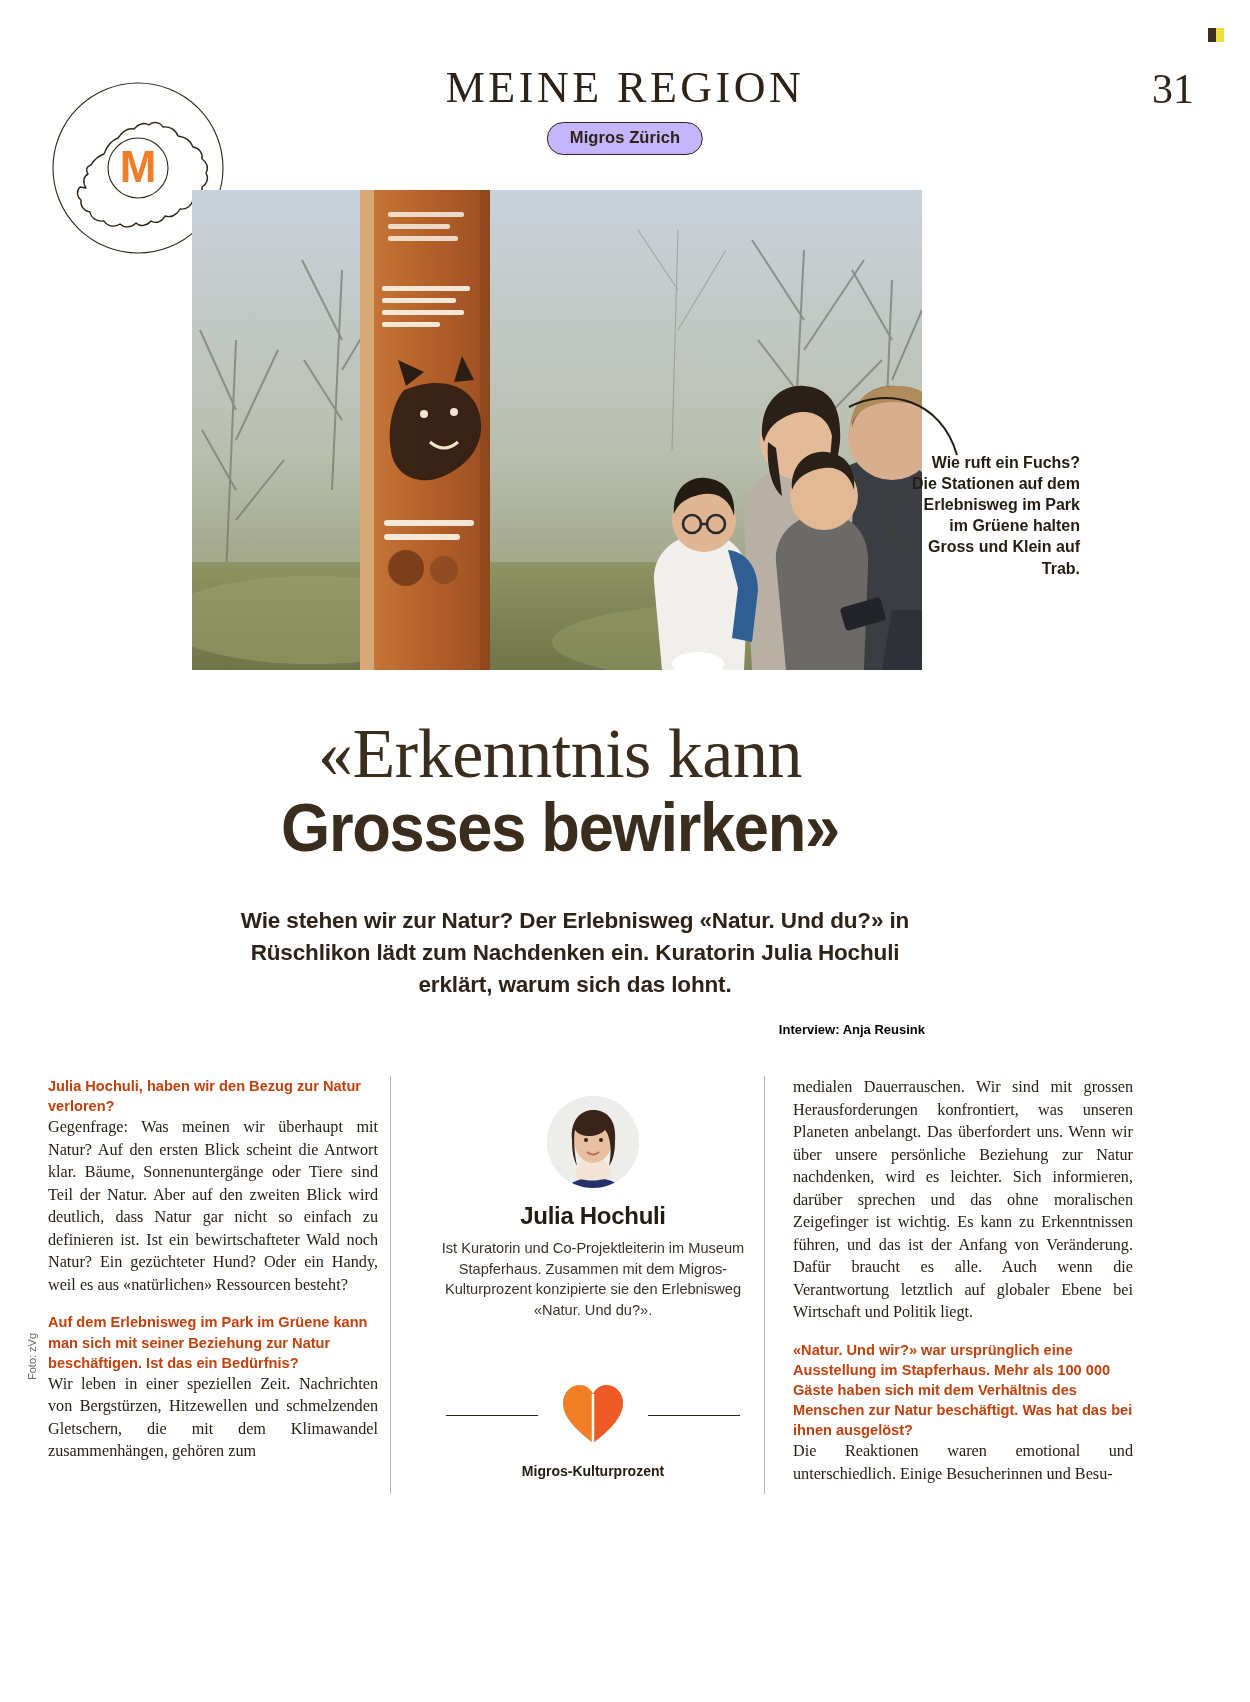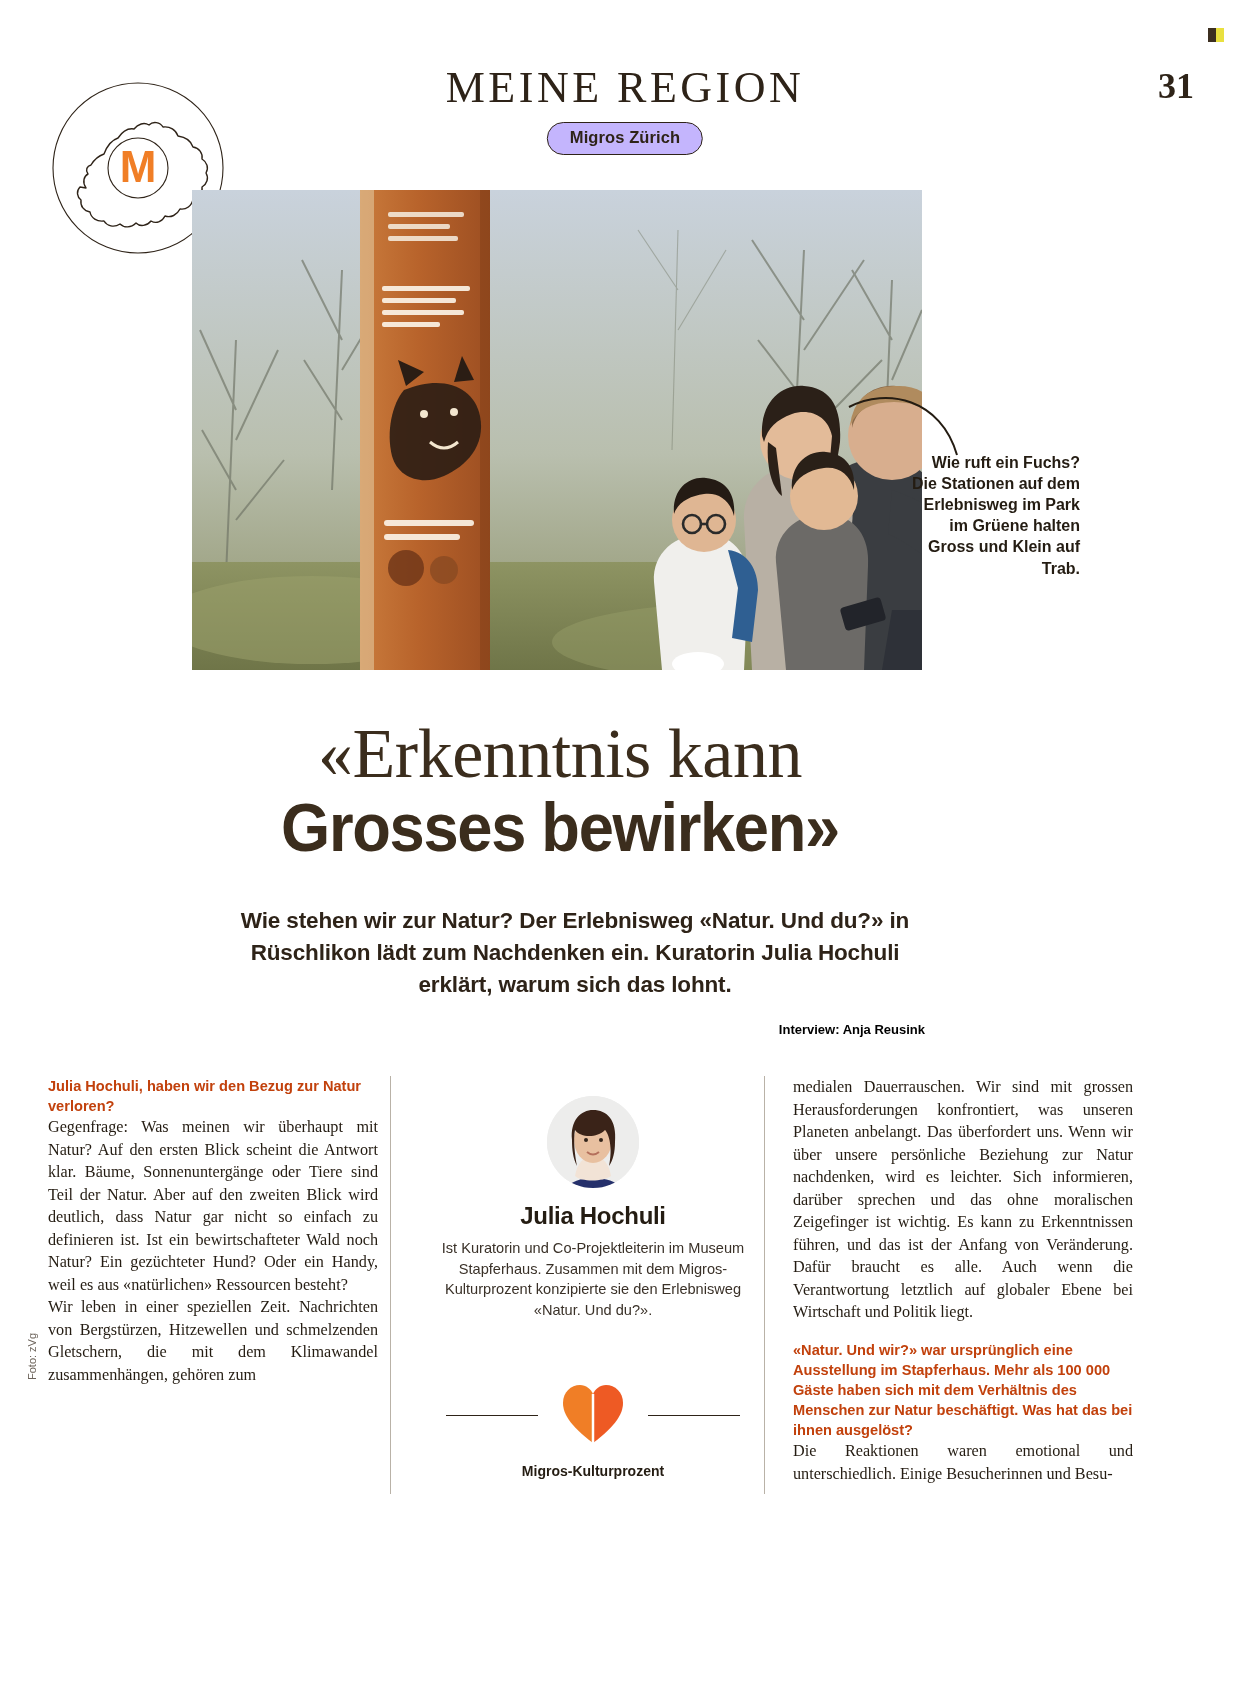--- a/index.html
+++ b/index.html
@@ -28,21 +28,21 @@
   .badge {
     position: absolute; top: 60px; left: 50%; transform: translateX(-50%);
     border: 1.5px solid #2e2318; border-radius: 22px;
     padding: 5px 22px 7px 22px;
     font-size: 16.5px; font-weight: 700; letter-spacing: .1px; color: #2e2318;
     background: #c4b5fd; white-space: nowrap;
   }
   .page-number {
     position: absolute; right: 56px; top: 3px;
     font-family: "Liberation Serif", serif;
-    font-size: 36px; color: #2e2318; font-weight: bold;
+    font-size: 42px; color: #2e2318;
   }
 
   
   .region-logo { position: absolute; left: 52px; top: 82px; width: 172px; height: 172px; }
   .region-logo svg { display:block; }
 
   
   .hero { position: absolute; left: 192px; top: 190px; width: 730px; height: 480px; overflow: hidden; background: #8a8a7a; }
   .hero svg { display:block; }
 
@@ -278,20 +278,21 @@
 <div class="lead">Wie stehen wir zur Natur? Der Erlebnisweg «Natur. Und du?» in Rüschlikon lädt zum Nachdenken ein. Kuratorin Julia Hochuli erklärt, warum sich das lohnt.</div>
 <div class="byline">Interview: Anja Reusink</div>
 
 <div class="cols">
   <div class="rule rule-1"></div>
   <div class="rule rule-2"></div>
 
   <div class="col col-1">
     <div class="q">Julia Hochuli, haben wir den Bezug zur Natur verloren?</div>
     <div class="a">Gegenfrage: Was meinen wir überhaupt mit Natur? Auf den ersten Blick scheint die Antwort klar. Bäume, Sonnenuntergänge oder Tiere sind Teil der Natur. Aber auf den zweiten Blick wird deutlich, dass Natur gar nicht so einfach zu definieren ist. Ist ein bewirtschafteter Wald noch Natur? Ein gezüchteter Hund? Oder ein Handy, weil es aus «natürlichen» Ressourcen besteht?</div>
+    <div class="q">Auf dem Erlebnisweg im Park im Grüene kann man sich mit seiner Beziehung zur Natur beschäftigen. Ist das ein Bedürfnis?</div>
     <div class="a">Wir leben in einer speziellen Zeit. Nachrichten von Bergstürzen, Hitzewellen und schmelzenden Gletschern, die mit dem Klimawandel zusammenhängen, gehören zum</div>
   </div>
 
   <div class="col col-2">
     <div class="portrait">
       <svg width="92" height="92" viewBox="0 0 92 92" aria-hidden="true">
         <rect width="92" height="92" fill="#ededec"></rect>
         <path d="M46 82 C26 82 14 92 12 104 L80 104 C78 90 66 82 46 82 Z" fill="#25306b"></path>
         <path d="M46 60 C36 60 30 68 28 80 C34 86 56 86 64 80 C62 68 56 60 46 60 Z" fill="#f2e3d6"></path>
         <ellipse cx="46" cy="44" rx="19" ry="23" fill="#e8c0a0"></ellipse>

